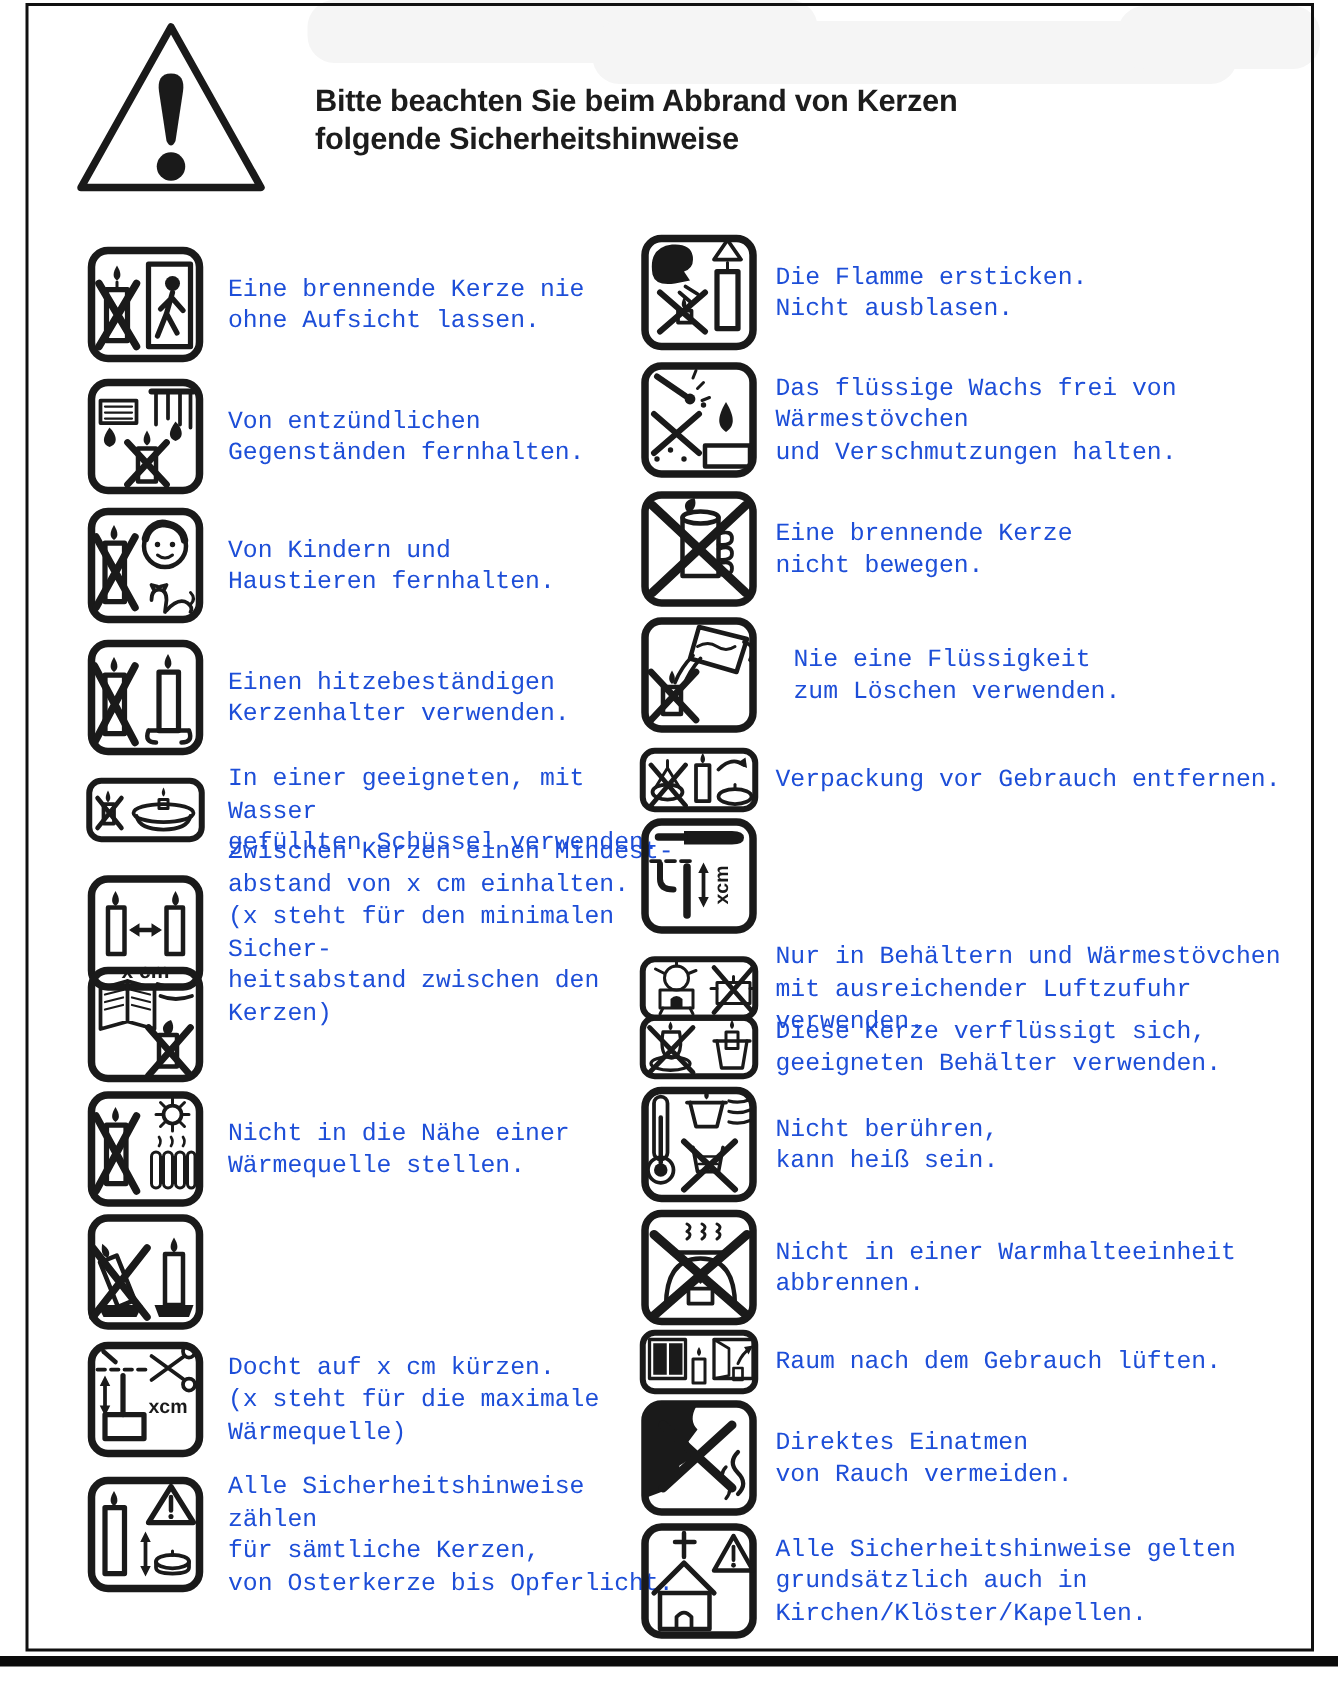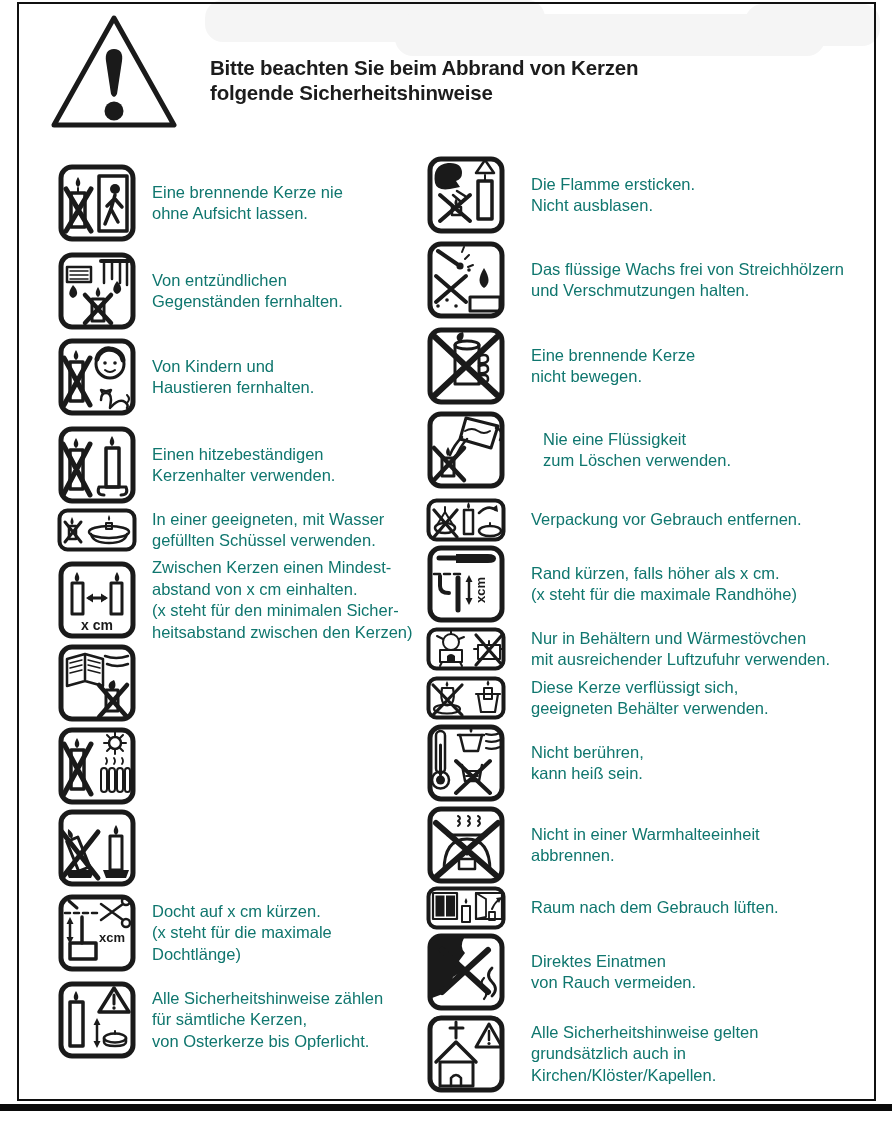--- a/index.html
+++ b/index.html
@@ -11,23 +11,23 @@
   .g3{left:745px;top:4px;width:135px;height:42px;}
   .frame{position:absolute;left:17px;top:2px;width:855px;height:1095px;
          border:2.5px solid #101010;}
   .bottom-rule{position:absolute;left:0;top:1104px;width:892px;height:7px;background:#0b0b0b;}
   .hdr-triangle{position:absolute;left:48px;top:13px;}
   .page-title{position:absolute;left:210px;top:56px;width:560px;margin:0;
               font-size:20.5px;line-height:24.5px;font-weight:bold;color:#1c1c1c;
               letter-spacing:-0.2px;white-space:pre-line;}
   .row{position:absolute;display:flex;align-items:center;}
   .icon-slot{flex:none;width:80px;display:flex;justify-content:flex-start;}
-  .caption{margin:0;font-size:16.5px;line-height:21.5px;color:#0f766e;white-space:pre-line;}
+  .caption{margin:0;font-size:16.5px;line-height:21.5px;color:#1d4ed8;white-space:pre-line;font-family:Liberation Mono, monospace;}
   .row.left .caption{margin-left:15px;width:300px;}
-  .row.right .caption{margin-left:25px;width:360px;}
+  .row.right .caption{margin-left:11px;width:360px;}
   svg.pict{display:block;}
 </style>
 </head>
 <body>
 
 <div class="canvas">
   <div class="ghost g1"></div>
   <div class="ghost g2"></div>
   <div class="ghost g3"></div>
   <div class="frame"></div>
@@ -168,20 +168,22 @@
     <path d="M7 18 L34 68 M34 18 L7 68" stroke-width="5"></path>
     <circle cx="58" cy="17" r="6" stroke-width="2.5"></circle>
     <path d="M58 6v4 M58 24v4 M47 17h4 M65 17h4 M50 9l3 3 M63 22l3 3 M66 9l-3 3 M53 22l-3 3" stroke-width="2"></path>
     <rect x="44" y="42" width="6" height="24" rx="3" stroke-width="2"></rect>
     <rect x="52" y="42" width="6" height="24" rx="3" stroke-width="2"></rect>
     <rect x="60" y="42" width="6" height="24" rx="3" stroke-width="2"></rect>
     <rect x="68" y="42" width="5" height="24" rx="2.5" stroke-width="2"></rect>
     <path d="M49 38q2-3 0-6 M57 38q2-3 0-6 M65 38q2-3 0-6" stroke-width="1.8"></path>
   </svg>
         </span>
+    <p class="caption">Nicht in die Nähe einer
+Wärmequelle stellen.</p>
   </div>
       <div class="row left" style="left: 57px; top: 808px; min-height: 78px;">
     <span class="icon-slot">
           <svg class="pict" width="80" height="80" viewBox="0 0 80 80" fill="none" stroke="#1a1a1a" stroke-linecap="round" stroke-linejoin="round">
     <rect x="4" y="4" width="72" height="72" rx="11" stroke-width="5"></rect>
     <path d="M8 62h30l-4 8H12z" fill="#1a1a1a" stroke="none"></path>
     <g transform="rotate(-22 22 48)">
       <rect x="16" y="30" width="12" height="32" stroke-width="3"></rect>
       <path d="M22 19c-3 5-3 8 0 10c3-2 3-5 0-10z" fill="#1a1a1a" stroke="none"></path>
     </g>
@@ -203,21 +205,21 @@
     <circle cx="69" cy="30" r="4" stroke-width="2.5"></circle>
     <line x1="13" y1="29" x2="13" y2="46" stroke-width="2.5"></line>
     <path d="M13 24l-3.5 7h7z M13 51l-3.5-7h7z" fill="#1a1a1a" stroke="none"></path>
     <line x1="25" y1="24" x2="25" y2="50" stroke-width="3.5"></line>
     <rect x="13" y="50" width="26" height="16" stroke-width="3.5"></rect>
     <text x="55" y="49" text-anchor="middle" font-family="Liberation Sans, sans-serif" font-size="13" font-weight="bold" fill="#1a1a1a" stroke="none">xcm</text>
   </svg>
         </span>
     <p class="caption">Docht auf x cm kürzen.
 (x steht für die maximale
-Dochtlänge)</p>
+Wärmequelle)</p>
   </div>
       <div class="row left" style="left: 57px; top: 980px; min-height: 78px;">
     <span class="icon-slot">
           <svg class="pict" width="80" height="80" viewBox="0 0 80 80" fill="none" stroke="#1a1a1a" stroke-linecap="round" stroke-linejoin="round">
     <rect x="4" y="4" width="72" height="72" rx="11" stroke-width="5"></rect>
     <path d="M19 11c-3 5-3 8 0 10c3-2 3-5 0-10z" fill="#1a1a1a" stroke="none"></path>
     <rect x="13" y="22" width="13" height="44" stroke-width="3.5"></rect>
     <path d="M57 8 L72 32 H42 Z" stroke-width="3.5"></path>
     <line x1="57" y1="15" x2="57" y2="24" stroke-width="3"></line>
     <circle cx="57" cy="28" r="1.7" fill="#1a1a1a" stroke="none"></circle>
@@ -260,21 +262,21 @@
     <path d="M39 19l4-4 M42 27l5-2 M36 12l2-5" stroke-width="2"></path>
     <path d="M10 36 L40 62 M40 36 L10 62" stroke-width="4"></path>
     <circle cx="12" cy="66" r="1.8" fill="#1a1a1a" stroke="none"></circle>
     <circle cx="21" cy="60" r="1.8" fill="#1a1a1a" stroke="none"></circle>
     <circle cx="30" cy="66" r="1.8" fill="#1a1a1a" stroke="none"></circle>
     <circle cx="43" cy="30" r="1.8" fill="#1a1a1a" stroke="none"></circle>
     <path d="M58 28c-6 10-6 16 0 20c6-4 6-10 0-20z" fill="#1a1a1a" stroke="none"></path>
     <rect x="44" y="57" width="30" height="14" stroke-width="3"></rect>
   </svg>
         </span>
-    <p class="caption">Das flüssige Wachs frei von Streichhölzern
+    <p class="caption">Das flüssige Wachs frei von Wärmestövchen
 und Verschmutzungen halten.</p>
   </div>
       <div class="row right" style="left: 426px; top: 326px; min-height: 78px;">
     <span class="icon-slot">
           <svg class="pict" width="80" height="80" viewBox="0 0 80 80" fill="none" stroke="#1a1a1a" stroke-linecap="round" stroke-linejoin="round">
     <rect x="4" y="4" width="72" height="72" rx="11" stroke-width="5"></rect>
     <path d="M37 6c-6 1-8 5-5 9c4 1 7-4 5-9z" fill="#1a1a1a" stroke="none"></path>
     <ellipse cx="41" cy="19" rx="12" ry="4" stroke-width="3"></ellipse>
     <path d="M29 19v39h24V19" stroke-width="3"></path>
     <path d="M53 30q9-3 9 3q0 5-9 4 M53 40q9-3 9 3q0 5-9 4 M53 50q9-3 9 3q0 5-9 4" stroke-width="2.5"></path>
@@ -325,22 +327,20 @@
     <path d="M30 10h32q8 0 8 4.5T62 19H30z" fill="#1a1a1a" stroke="none"></path>
     <line x1="13" y1="14" x2="30" y2="14" stroke-width="5"></line>
     <line x1="8" y1="30" x2="34" y2="30" stroke-width="2.5" stroke-dasharray="6 4"></line>
     <path d="M14 32v10q0 7 9 7" stroke-width="4"></path>
     <line x1="32" y1="34" x2="32" y2="66" stroke-width="5"></line>
     <line x1="43" y1="36" x2="43" y2="56" stroke-width="2.5"></line>
     <path d="M43 31l-3.5 7h7z M43 61l-3.5-7h7z" fill="#1a1a1a" stroke="none"></path>
     <text transform="rotate(-90 59 46)" x="59" y="46" text-anchor="middle" font-family="Liberation Sans, sans-serif" font-size="13" font-weight="bold" fill="#1a1a1a" stroke="none">xcm</text>
   </svg>
         </span>
-    <p class="caption">Rand kürzen, falls höher als x cm.
-(x steht für die maximale Randhöhe)</p>
   </div>
       <div class="row right" style="left: 426px; top: 627px; min-height: 44px;">
     <span class="icon-slot">
           <svg class="pict" width="80" height="44" viewBox="0 0 80 44" fill="none" stroke="#1a1a1a" stroke-linecap="round" stroke-linejoin="round">
     <rect x="2.5" y="2.5" width="75" height="39" rx="8" stroke-width="4"></rect>
     <circle cx="25" cy="15" r="8" stroke-width="2"></circle>
     <path d="M17 12l-6-3 M25 7v-3 M33 12l5-2" stroke-width="2"></path>
     <rect x="14" y="23" width="22" height="12" stroke-width="2"></rect>
     <path d="M21 35v-6q4-4 8 0v6z" fill="#1a1a1a" stroke="none"></path>
     <path d="M16 35l-2 4 M34 35l2 4" stroke-width="2"></path>

